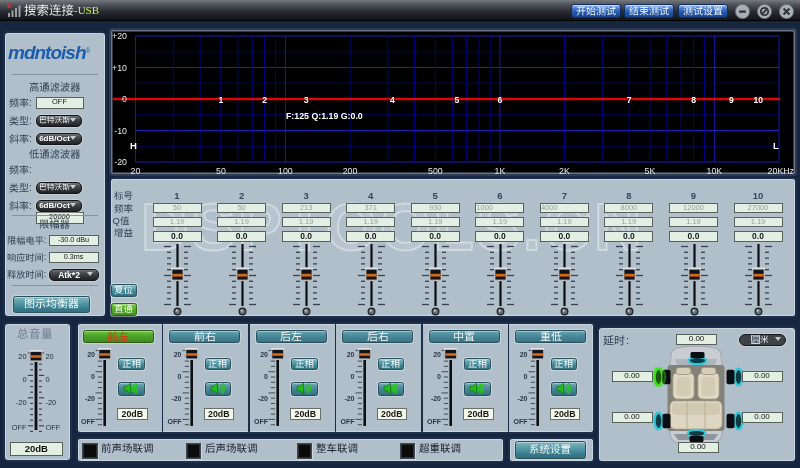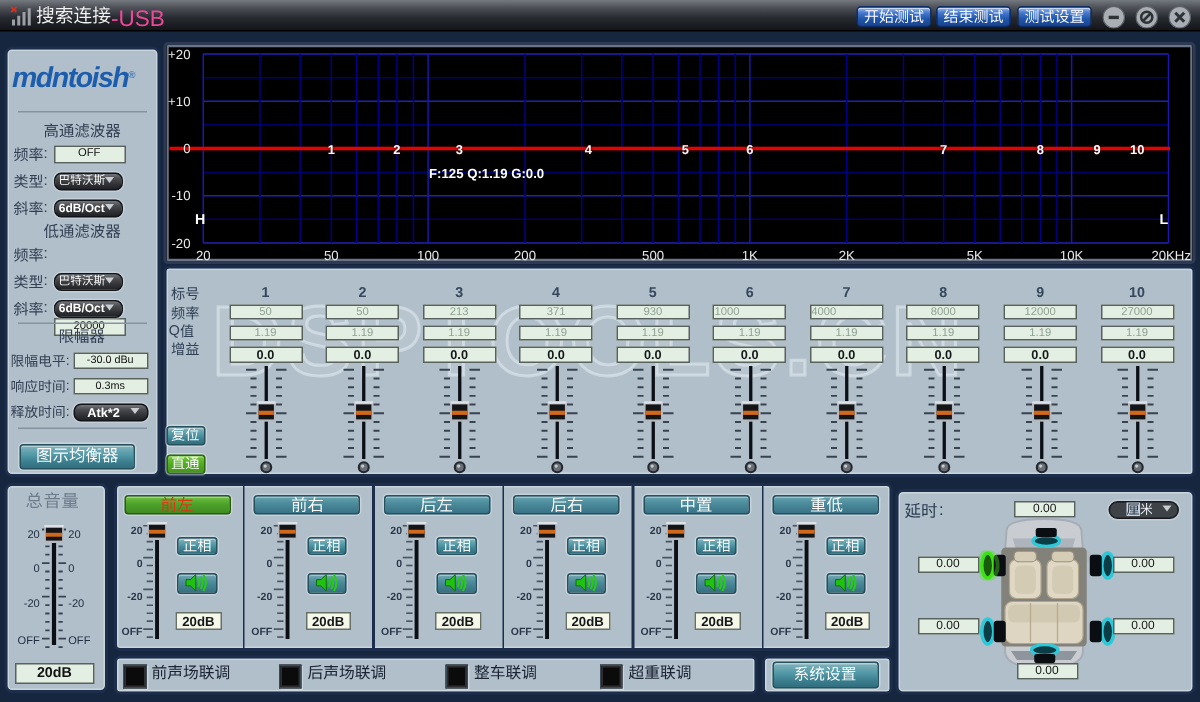--- a/index.html
+++ b/index.html
@@ -10,21 +10,21 @@
   </svg>
 <div style="position:absolute;left:24px;top:3.5px;width:120px;height:15px;">
     <svg width="50.0" height="13.1" style="" viewBox="0 0 50.0 13.1">
       <g fill="#f2f2f2" transform="translate(0,10.75) scale(0.012500,-0.012500)">
         <use href="#u641c" x="0"></use>
         <use href="#u7d22" x="1000"></use>
         <use href="#u8fde" x="2000"></use>
         <use href="#u63a5" x="3000"></use>
       </g>
     </svg>
-    <span style="position:absolute;left:50px;top:0px;color:#ec4899;font-size:15px;font-family:Liberation Sans, sans-serif;">-USB</span>
+    <span style="position:absolute;left:50px;top:0px;color:#bef264;font-size:11px;font-family:Liberation Serif, serif;">-USB</span>
   </div>
 <div style="position:absolute;left:571px;top:3.5px;width:50px;height:14.5px;background:linear-gradient(180deg,#9cbcec 0%,#4678cc 30%,#2054a8 65%,#1a4590 100%);border:1px solid #0e2f66;border-radius:3px;box-sizing:border-box;display:flex;align-items:center;justify-content:center;box-shadow:inset 0 1px 0 rgba(255,255,255,.5);">
     <svg width="40.0" height="10.5" style="" viewBox="0 0 40.0 10.5">
       <g fill="#fff" transform="translate(0,8.60) scale(0.010000,-0.010000)">
         <use href="#u5f00" x="0"></use>
         <use href="#u59cb" x="1000"></use>
         <use href="#u6d4b" x="2000"></use>
         <use href="#u8bd5" x="3000"></use>
       </g>
     </svg>

